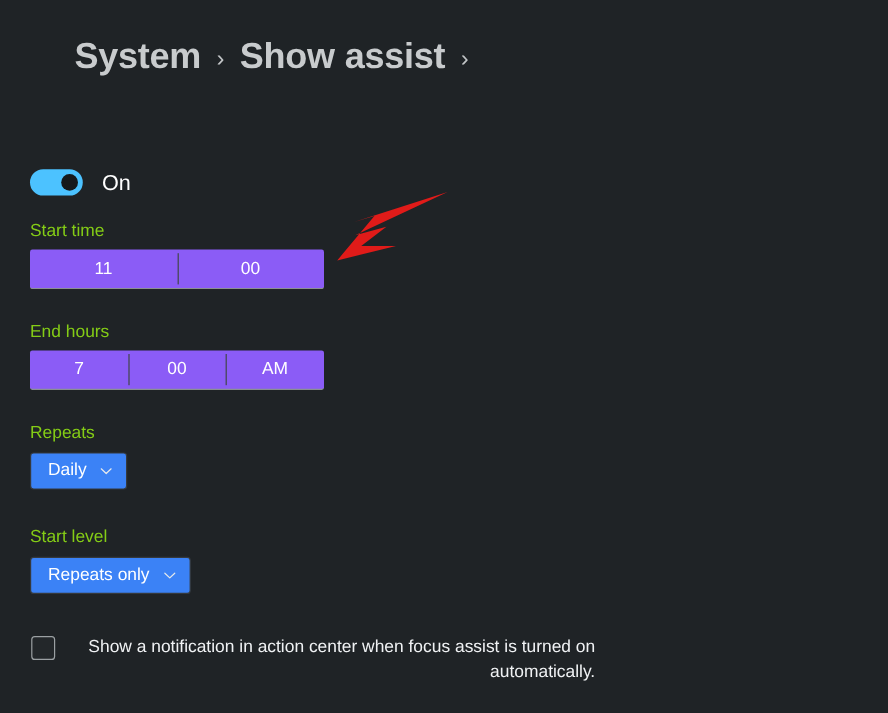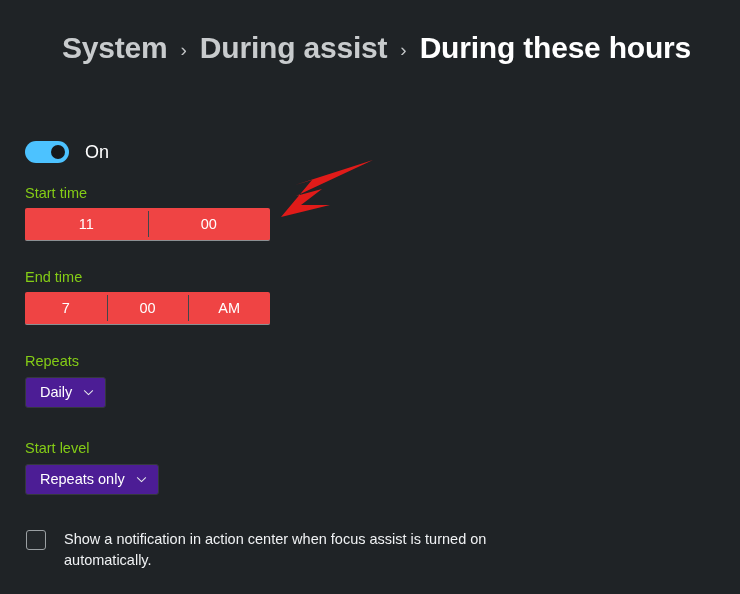--- a/index.html
+++ b/index.html
@@ -100,21 +100,21 @@
     color: #84cc16;
   }
 
   
   .time-picker {
     position: absolute;
     left: 25px;
     width: 245px;
     height: 33px;
     display: flex;
-    background: #ef4444;
+    background: #8b5cf6;
     border-radius: 2px;
     border-bottom: 1px solid #8b9093;
     box-sizing: border-box;
     overflow: hidden;
   }
   .time-seg {
     flex: 1 1 0;
     display: flex;
     align-items: center;
     justify-content: center;
@@ -131,21 +131,21 @@
     bottom: 3px;
     width: 1px;
     background: #41464a;
   }
 
   
   .dropdown {
     position: absolute;
     left: 25px;
     height: 31px;
-    background: #4c1d95;
+    background: #3b82f6;
     border: 1px solid #35393d;
     border-radius: 3px;
     display: inline-flex;
     align-items: center;
     padding: 0 11px 0 14px;
     box-sizing: border-box;
     cursor: pointer;
     gap: 11px;
     justify-content: flex-end;
   }
@@ -164,20 +164,21 @@
 
   
   .check-row {
     position: absolute;
     left: 26px;
     top: 529px;
     display: flex;
     align-items: flex-start;
     gap: 18px;
     width: 470px;
+    text-align: right;
   }
   .checkbox {
     width: 20px;
     height: 20px;
     border: 1px solid #9ba0a3;
     border-radius: 3px;
     background: #23272a;
     flex: none;
     margin-top: 1px;
     cursor: pointer;
@@ -200,40 +201,39 @@
   }
 </style>
 </head>
 <body>
 
 <div id="page">
 
   <div class="breadcrumb">
     <span class="crumb muted">System</span>
     <span class="crumb-sep">›</span>
-    <span class="crumb muted">During assist</span>
+    <span class="crumb muted">Show assist</span>
     <span class="crumb-sep">›</span>
-    <span class="crumb current">During these hours</span>
   </div>
 
 
   <div class="toggle-row">
     <div class="toggle">
       <div class="knob"></div>
     </div>
     <span class="toggle-label">On</span>
   </div>
 
   <div class="field-label" style="top:185px;">Start time</div>
   <div class="time-picker" style="top:208px;">
     <div class="time-seg">11</div>
     <div class="time-seg">00</div>
   </div>
 
-  <div class="field-label" style="top:269px;">End time</div>
+  <div class="field-label" style="top:269px;">End hours</div>
   <div class="time-picker" style="top:292px;">
     <div class="time-seg">7</div>
     <div class="time-seg">00</div>
     <div class="time-seg">AM</div>
   </div>
 
   <div class="field-label" style="top:353px;">Repeats</div>
   <div class="dropdown" style="top:377px;">
     <span class="dd-text">Daily</span>
     <span class="chev">

